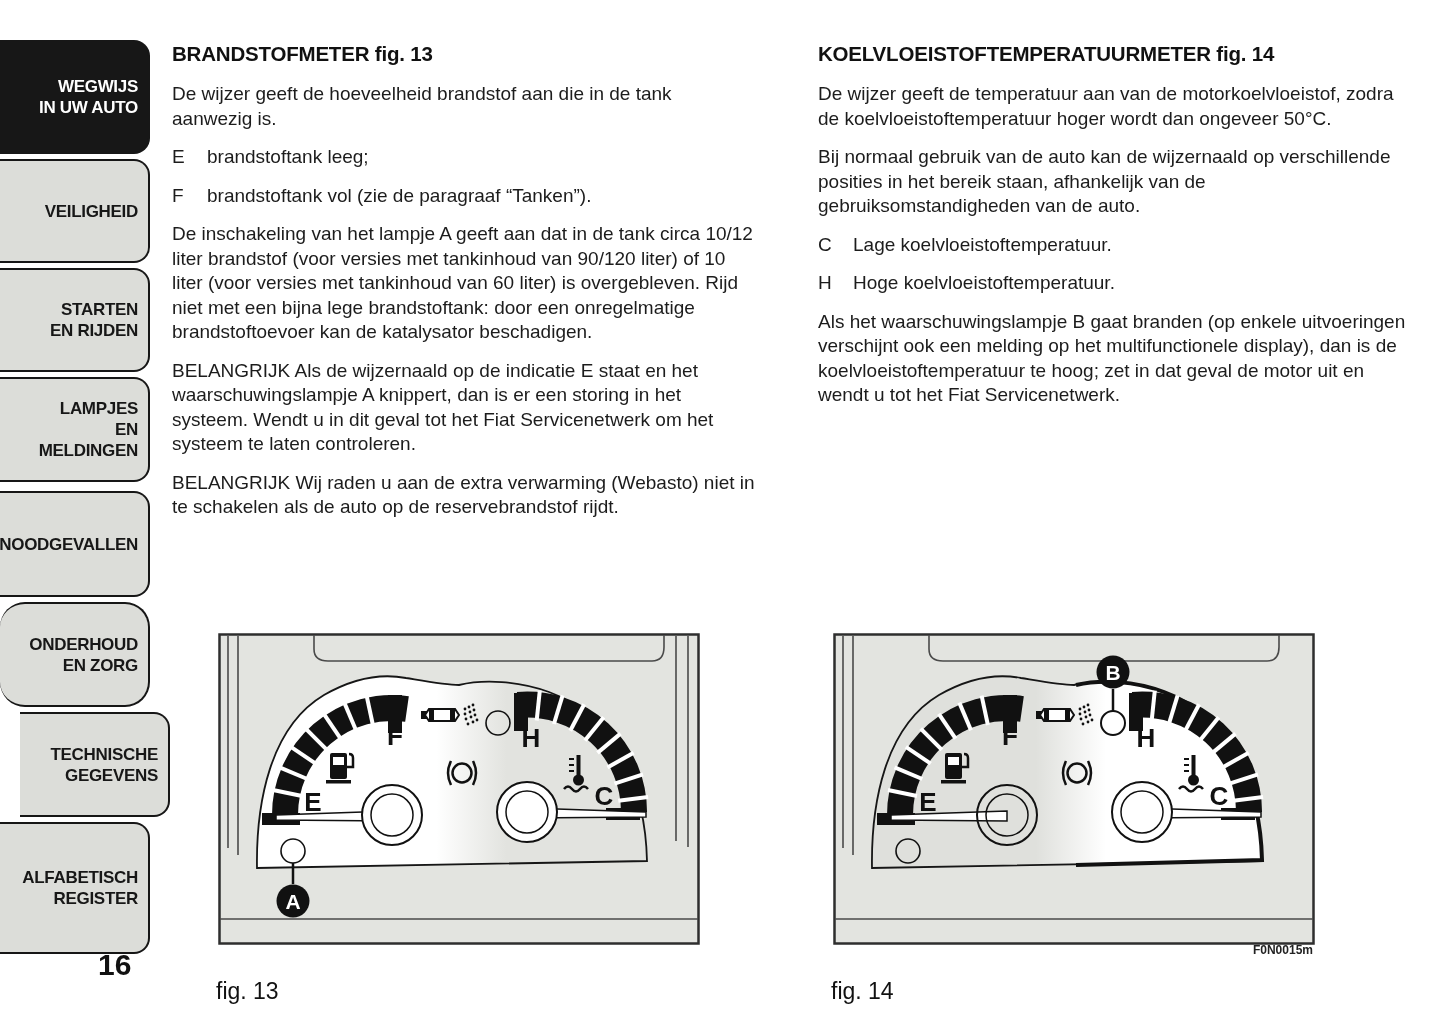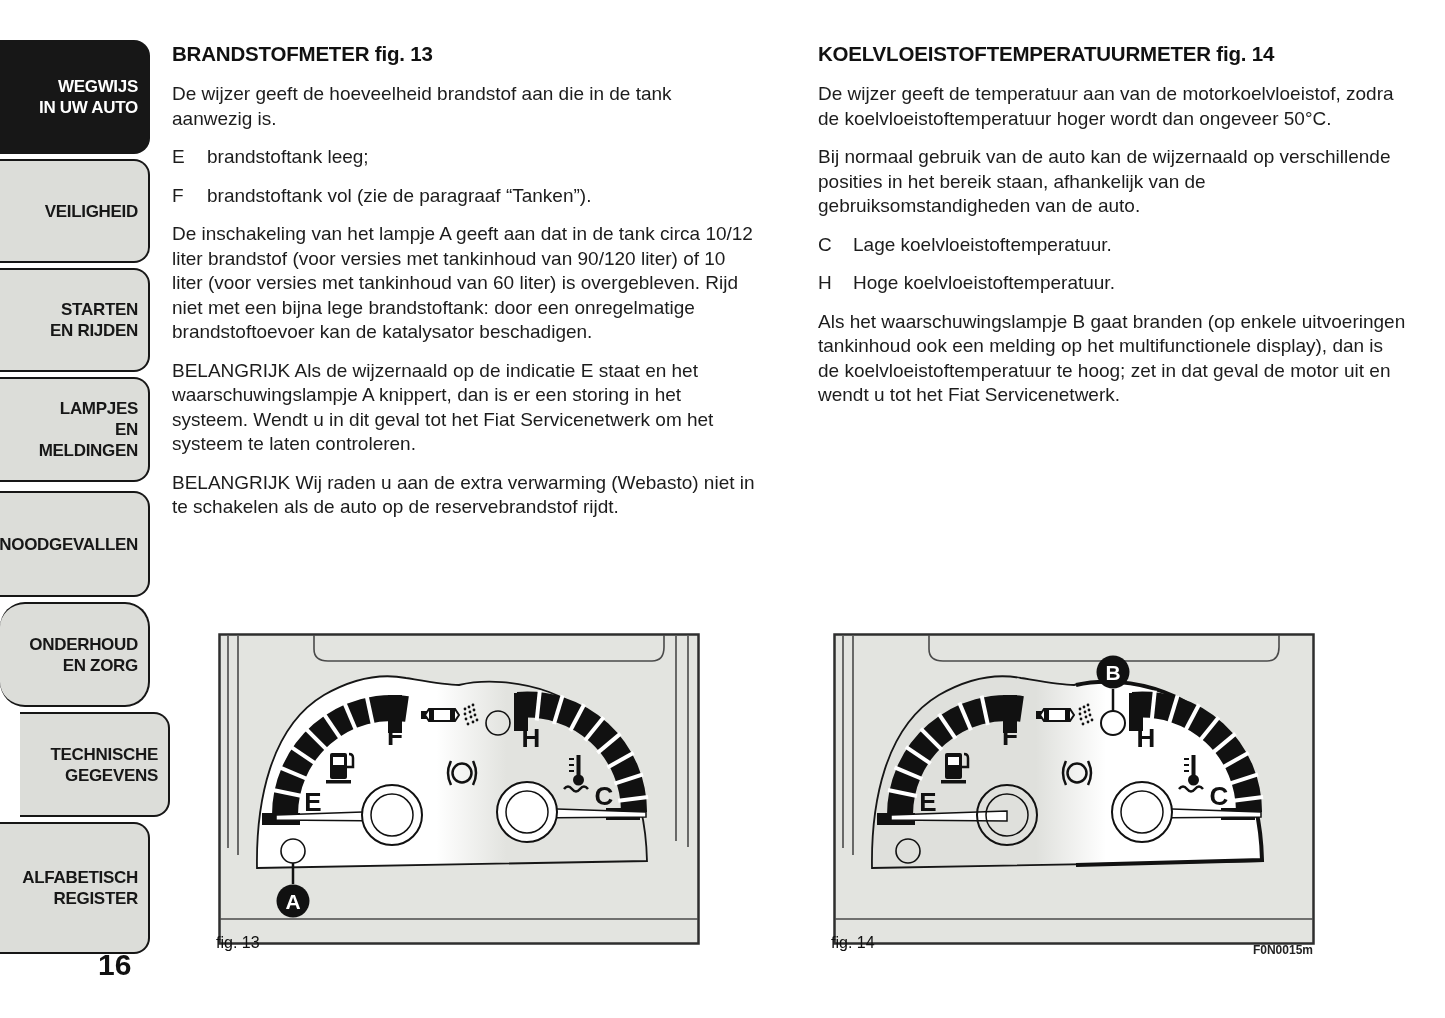--- a/index.html
+++ b/index.html
@@ -22,21 +22,21 @@
   #col-right{left:818px;width:588px;}
   .col h2{margin:0 0 16px 0;font-size:20.5px;line-height:24px;font-weight:700;
           letter-spacing:-0.2px;color:#111;}
   .col p{margin:0 0 14px 0;}
   .kv{display:flex;margin:0 0 14px 0;}
   .kv .k{flex:0 0 35px;}
   .kv .v{flex:1;}
 
   
   .figure{position:absolute;top:633px;width:482px;height:312px;}
-  .figcaption{position:absolute;top:930px;font-size:16px;line-height:26px;color:#111;}
+  .figcaption{position:absolute;top:978px;font-size:23px;line-height:26px;color:#111;}
   .figcode{position:absolute;top:943px;width:480px;text-align:right;
            font-size:12px;font-weight:700;color:#222;}
   #pagenum{position:absolute;left:98px;top:948px;width:52px;
            font-size:30px;font-weight:700;text-align:left;color:#111;}
   svg text.gl{font-family:"Liberation Sans",sans-serif;font-weight:700;font-size:26px;fill:#111;}
   svg text.callout{font-family:"Liberation Sans",sans-serif;font-weight:700;font-size:21px;fill:#fff;}
 </style>
 </head>
 <body>
 
@@ -80,21 +80,21 @@
     <p>De wijzer geeft de temperatuur aan van de motorkoelvloeistof, zodra de koelvloeistoftemperatuur hoger wordt dan ongeveer 50°C.</p>
     <p>Bij normaal gebruik van de auto kan de wijzernaald op verschillende posities in het bereik staan, afhankelijk van de gebruiksomstandigheden van de auto.</p>
     <div class="kv">
       <span class="k">C</span>
       <span class="v">Lage koelvloeistoftemperatuur.</span>
     </div>
     <div class="kv">
       <span class="k">H</span>
       <span class="v">Hoge koelvloeistoftemperatuur.</span>
     </div>
-    <p>Als het waarschuwingslampje B gaat branden (op enkele uitvoeringen tankinhoud ook een melding op het multifunctionele display), dan is de koelvloeistoftemperatuur te hoog; zet in dat geval de motor uit en wendt u tot het Fiat Servicenetwerk.</p>
+    <p>Als het waarschuwingslampje B gaat branden (op enkele uitvoeringen verschijnt ook een melding op het multifunctionele display), dan is de koelvloeistoftemperatuur te hoog; zet in dat geval de motor uit en wendt u tot het Fiat Servicenetwerk.</p>
   </section>
 
   <div class="figure" style="left:218px;">
     <svg viewBox="0 0 482 312" width="482" height="312">
       <defs>
         <linearGradient id="grad13" x1="0" y1="0" x2="1" y2="0">
           <stop offset="0" stop-color="#ffffff"></stop>
             <stop offset="0.46" stop-color="#ffffff"></stop>
           <stop offset="0.64" stop-color="#e2e3df"></stop>
             <stop offset="1" stop-color="#e2e3df"></stop>

